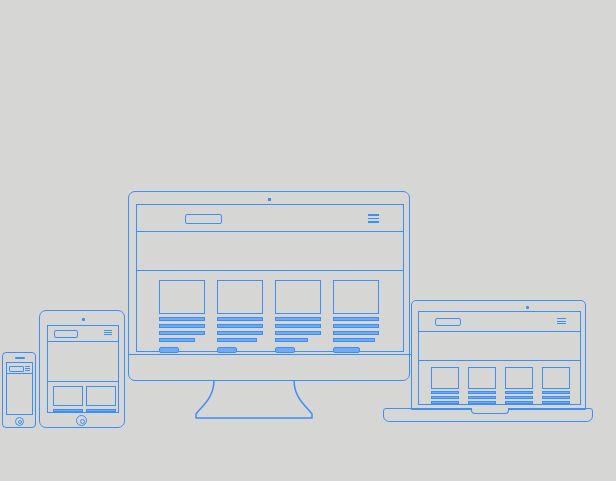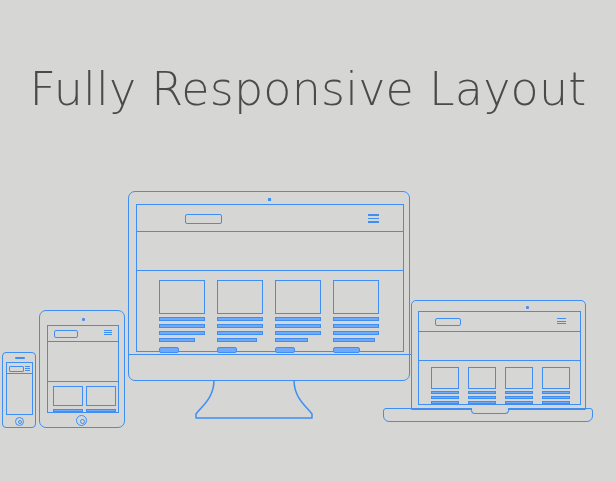--- a/index.html
+++ b/index.html
@@ -109,21 +109,20 @@
   .burger span{display:block;width:100%;background:#3d8ef5;}
   .burger.d span{height:1.5px;margin-bottom:2px;}
   .burger.s span{height:1px;margin-bottom:1.5px;}
   .burger.xs span{height:1px;margin-bottom:1px;}
 </style>
 </head>
 <body style="background: rgb(214, 214, 212);">
 
 <div class="stage">
 
-  <div class="title" style="color: rgb(74, 74, 74);">Fully Responsive Layout</div>
 
   <div id="desktop">
     <div class="case">
       <div class="dot cam"></div>
       <div class="screen">
         <div class="hdr">
           <div class="logo"></div>
           <div class="burger d">
             <span></span>
               <span></span>

